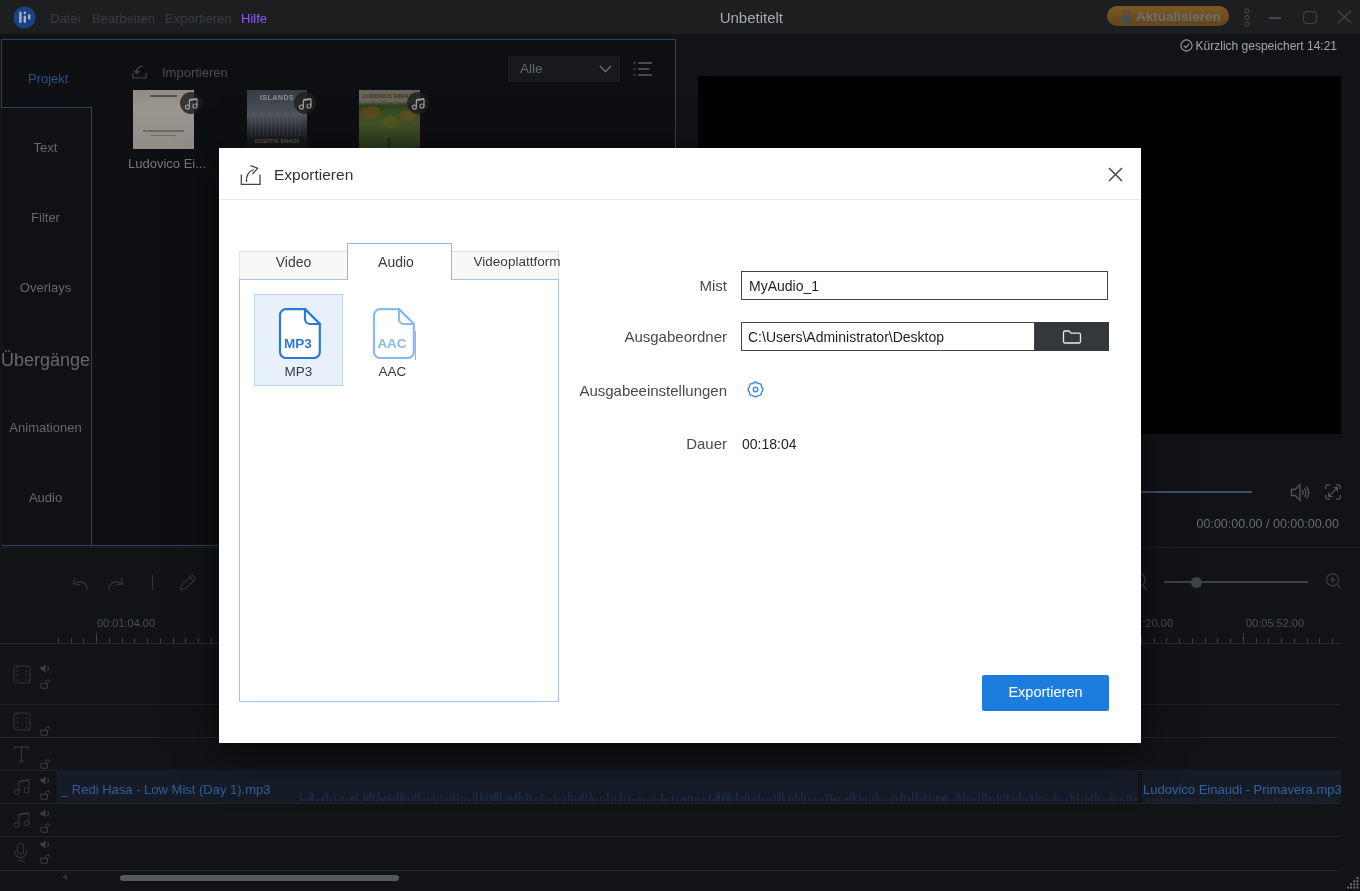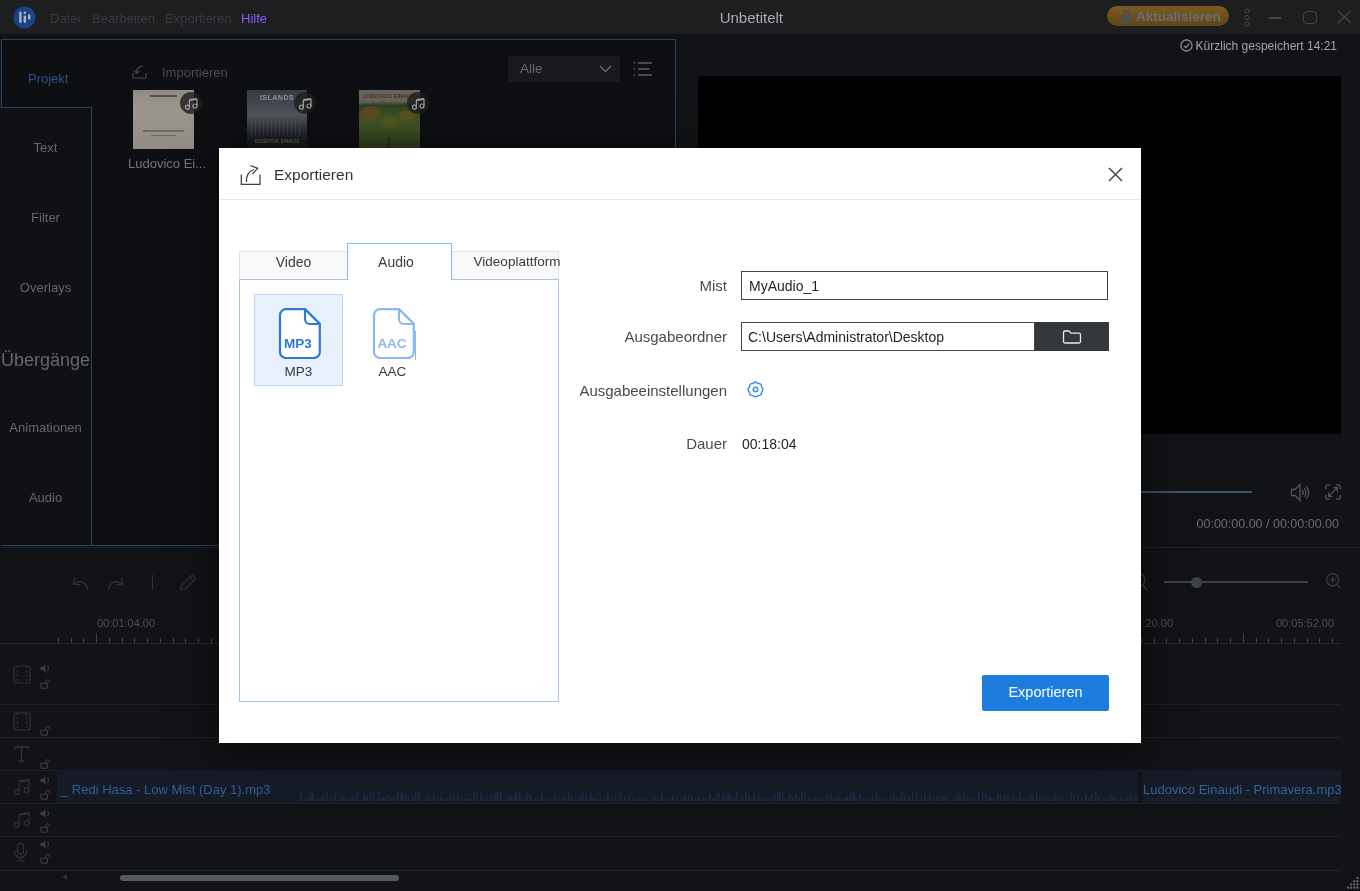--- a/index.html
+++ b/index.html
@@ -188,21 +188,21 @@
   <g fill="none" stroke="#3a3e42" stroke-width="1.4">
   <circle cx="10" cy="9" r="7"></circle>
       <line x1="15" y1="14.5" x2="19" y2="19"></line>
   <line x1="6.5" y1="9" x2="13.5" y2="9"></line>
       <line x1="10" y1="5.5" x2="10" y2="12.5"></line>
     </g>
   </svg>
 
 <div class="abs" style="left:97px;top:617px;font-size:11px;color:#4b5055;">00:01:04.00</div>
 <div class="abs" style="left:1142.5px;top:617px;font-size:11px;color:#4b5055;">:20.00</div>
-<div class="abs" style="left:1276px;top:617px;font-size:11px;color:#4b5055;">00:05:52.00</div>
+<div class="abs" style="left:1246px;top:617px;font-size:11px;color:#4b5055;">00:05:52.00</div>
 <div class="abs" style="left:58px;top:638px;width:1283px;height:5px;
   background:repeating-linear-gradient(90deg,#3f4347 0 1px,transparent 1px 12.74px);"></div>
 <div class="abs" style="left:96px;top:633px;width:1246px;height:10px;
   background:repeating-linear-gradient(90deg,#3f4347 0 1px,transparent 1px 127.4px);"></div>
 <div class="abs" style="left:0px;top:643px;width:1341px;height:1px;background:#292c2f;"></div>
 <div class="abs" style="left:0;top:703.5px;width:1341px;height:1px;background:#202326;"></div>
 <div class="abs" style="left:0;top:736.5px;width:1341px;height:1px;background:#202326;"></div>
 <div class="abs" style="left:0;top:769.5px;width:1341px;height:1px;background:#202326;"></div>
 <div class="abs" style="left:0;top:803px;width:1341px;height:1px;background:#202326;"></div>
 <div class="abs" style="left:0;top:836px;width:1341px;height:1px;background:#202326;"></div>

